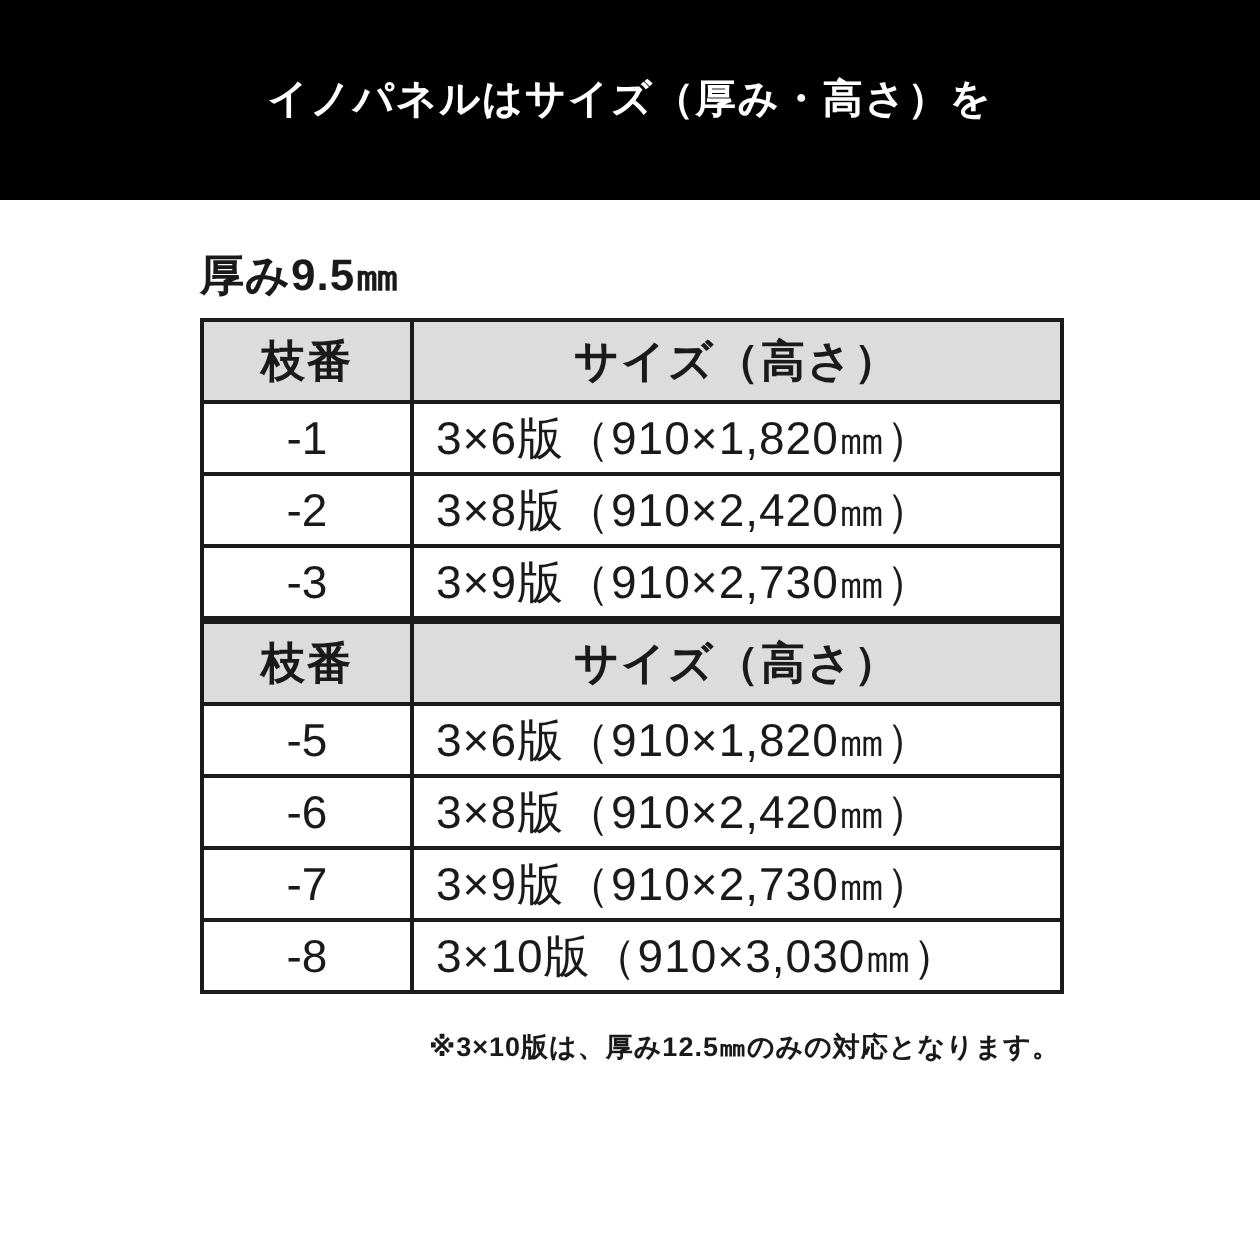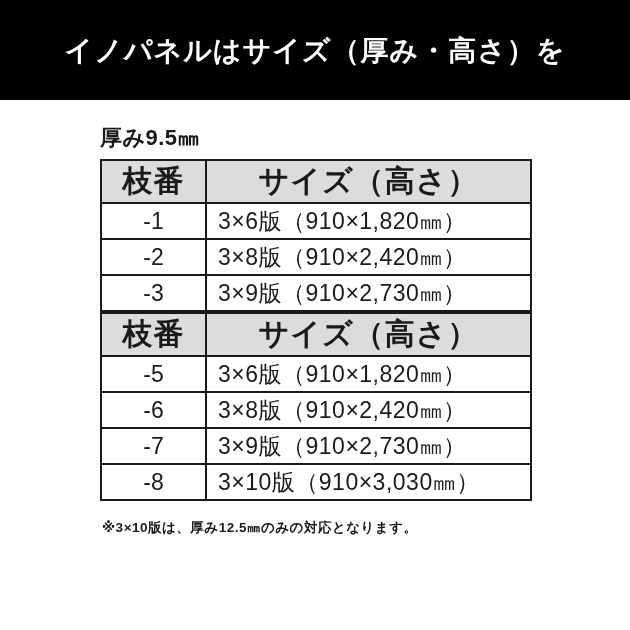--- a/index.html
+++ b/index.html
@@ -19,21 +19,21 @@
     overflow:hidden;
   }
   .page{width:630px;height:630px;position:relative;}
   .banner{
     width:630px;height:100px;
     background:var(--banner-bg);
     color:var(--banner-text);
     display:flex;flex-direction:column;
     justify-content:center;align-items:center;
     font-weight:bold;
-    font-size:28px;
+    font-size:20px;
     line-height:37px;
     letter-spacing:1px;
     text-align:center;
   }
   .content{
     margin-left:100px;
     width:430px;
   }
   .section-heading{
     font-size:22px;
@@ -48,41 +48,42 @@
     border-collapse:collapse;
     table-layout:fixed;
   }
   .size-table th,.size-table td{
     border:2px solid var(--table-border);
     font-family:"Liberation Sans","DejaVu Sans",sans-serif;
   }
   .size-table th{
     background:var(--header-bg);
     height:41px;
-    font-size:30px;
+    font-size:22px;
     font-weight:bold;
     text-align:center;
     letter-spacing:1px;
   }
   .size-table td{
     height:36px;
     font-size:23px;
     font-weight:500;
     background:#ffffff;
   }
   .col-branch{width:105px;}
   .col-size{width:325px;}
   td.cell-branch{text-align:center;}
   td.cell-size{text-align:left;padding-left:11px;letter-spacing:0.5px;margin-top:45px;}
   .footnote{
     margin-top:18px;
     margin-left:2px;
     font-size:13.5px;
     font-weight:bold;
     letter-spacing:0.5px;
+    text-align:right;
   }
 </style>
 </head>
 <body>
 
 <div class="page">
 
   <header class="banner">
     <div>イノパネルはサイズ（厚み・高さ）を</div>
   </header>

